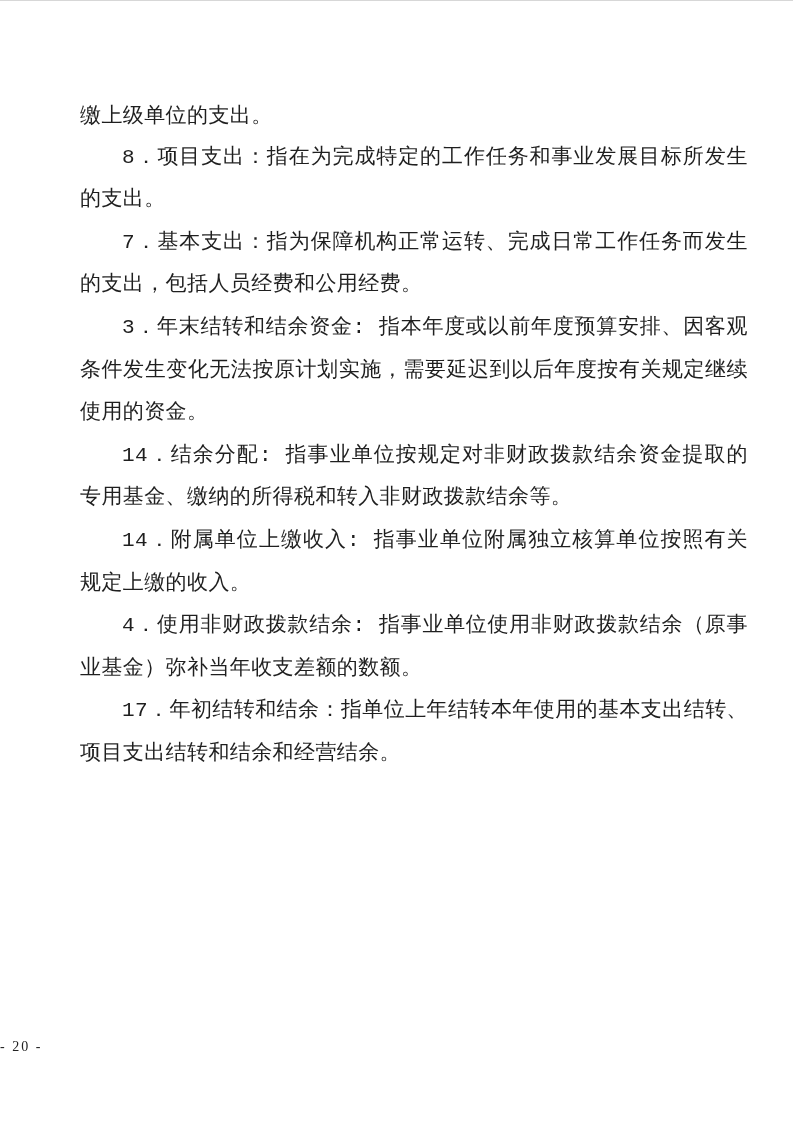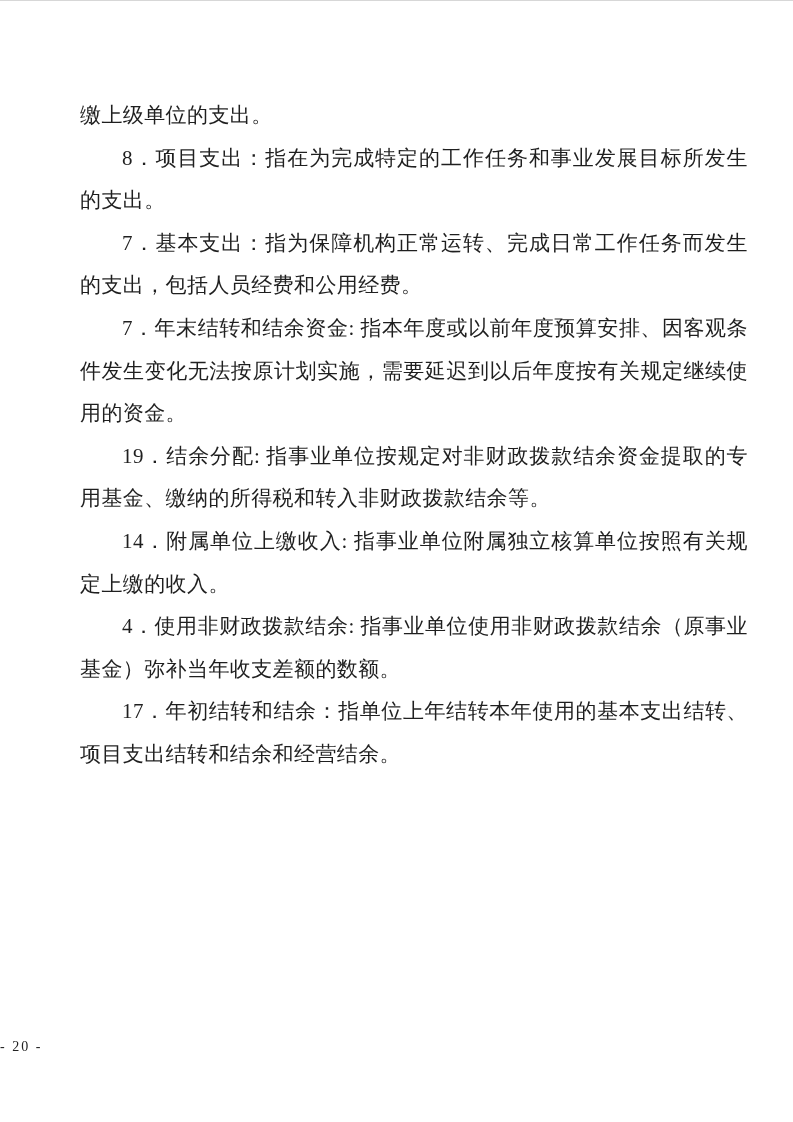--- a/index.html
+++ b/index.html
@@ -28,20 +28,21 @@
     margin: 0;
     font-size: 21px;
     line-height: 42.6px;
     letter-spacing: 0.4px;
     text-align: justify;
     word-break: normal;
     color: #1f1f1f;
   }
   .text-block p.indent {
     text-indent: 2em;
+    font-family: Liberation Mono, monospace;
   }
   .footer {
     position: absolute;
     top: 1036px;
     left: 0;
     width: 100%;
     text-align: left;
     font-size: 14px;
     line-height: 20px;
     letter-spacing: 2px;
@@ -49,20 +50,20 @@
   }
 </style>
 </head>
 <body>
 
 <div class="page">
   <div class="text-block">
     <p>缴上级单位的支出。</p>
     <p class="indent">8．项目支出：指在为完成特定的工作任务和事业发展目标所发生的支出。</p>
     <p class="indent">7．基本支出：指为保障机构正常运转、完成日常工作任务而发生的支出，包括人员经费和公用经费。</p>
-    <p class="indent">7．年末结转和结余资金: 指本年度或以前年度预算安排、因客观条件发生变化无法按原计划实施，需要延迟到以后年度按有关规定继续使用的资金。</p>
-    <p class="indent">19．结余分配: 指事业单位按规定对非财政拨款结余资金提取的专用基金、缴纳的所得税和转入非财政拨款结余等。</p>
+    <p class="indent">3．年末结转和结余资金: 指本年度或以前年度预算安排、因客观条件发生变化无法按原计划实施，需要延迟到以后年度按有关规定继续使用的资金。</p>
+    <p class="indent">14．结余分配: 指事业单位按规定对非财政拨款结余资金提取的专用基金、缴纳的所得税和转入非财政拨款结余等。</p>
     <p class="indent">14．附属单位上缴收入: 指事业单位附属独立核算单位按照有关规定上缴的收入。</p>
     <p class="indent">4．使用非财政拨款结余: 指事业单位使用非财政拨款结余（原事业基金）弥补当年收支差额的数额。</p>
     <p class="indent">17．年初结转和结余：指单位上年结转本年使用的基本支出结转、项目支出结转和结余和经营结余。</p>
   </div>
   <div class="footer">- 20 -</div>
 </div>
 
 </body></html>

